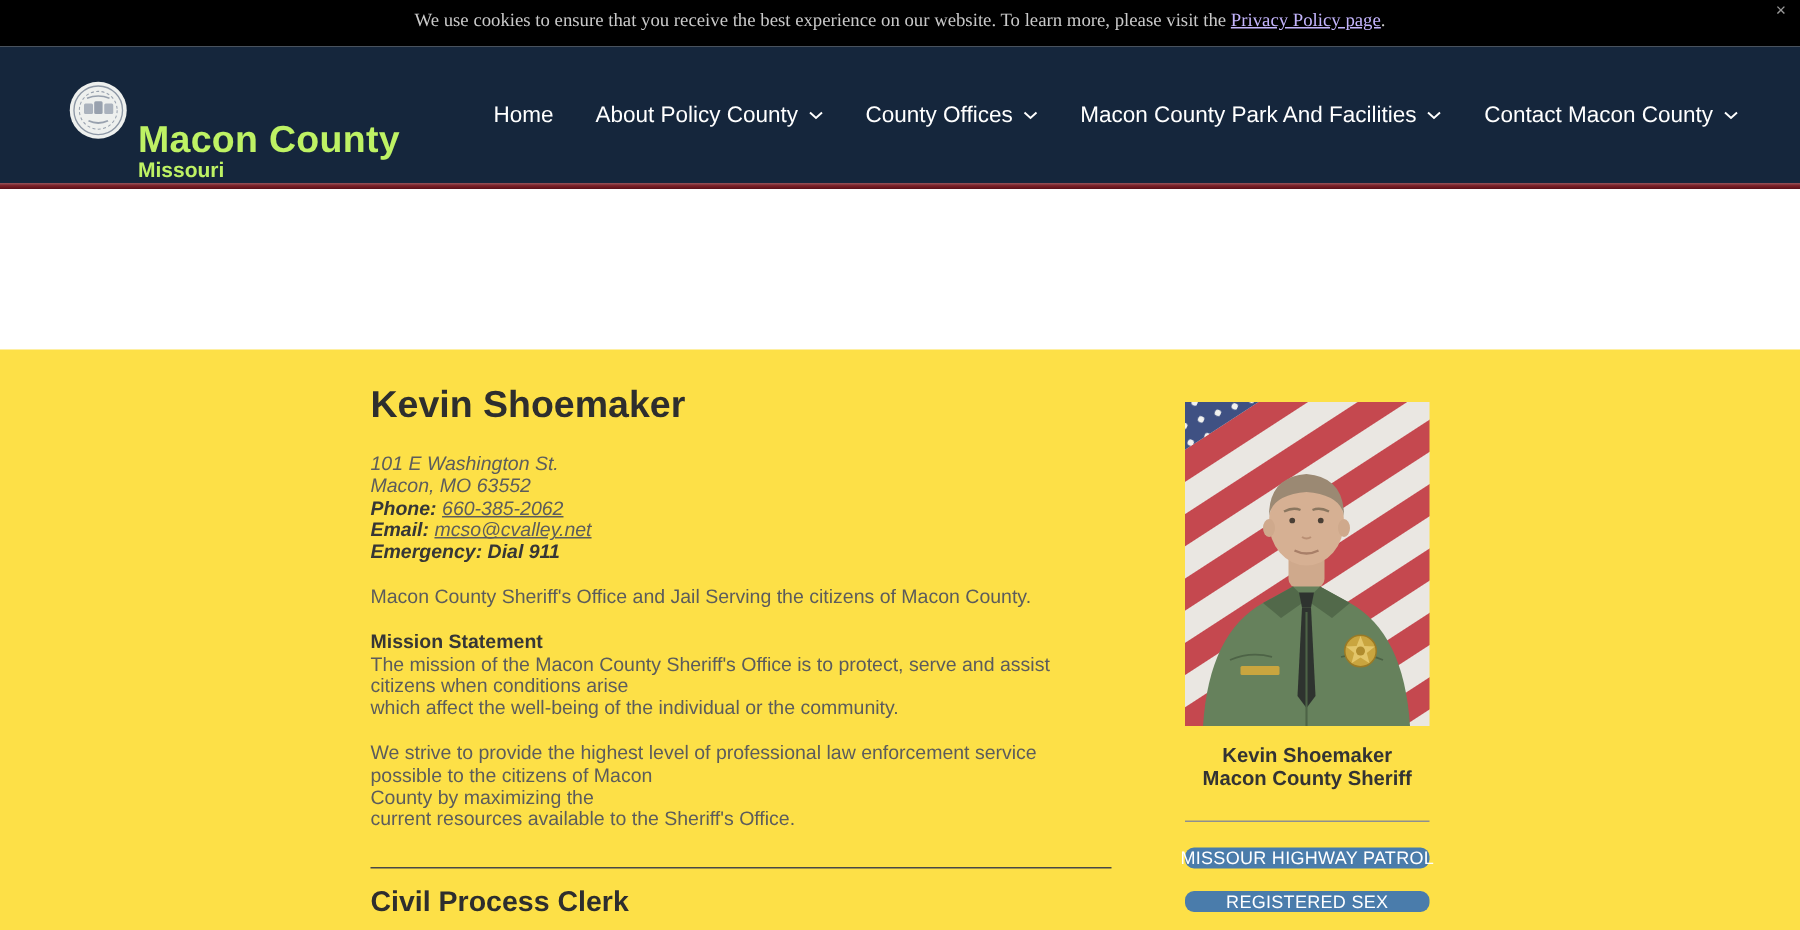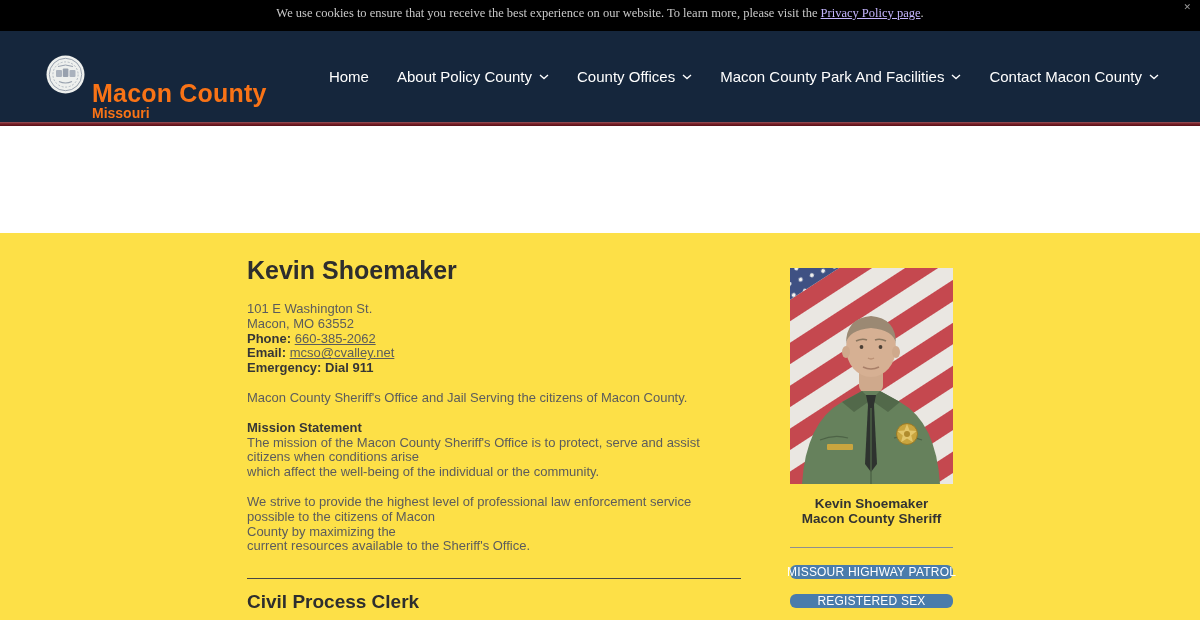--- a/index.html
+++ b/index.html
@@ -12,21 +12,21 @@
     background: #000; color: #c9c9c9; font-family: "Liberation Serif", serif;
     font-size: 12.5px; text-align: center; padding-top: 6px; }
   .cookie-bar a { color: #c4b5fd; text-decoration: underline; cursor: pointer; }
   .cookie-close { position: absolute; right: 9px; top: 2px; color: #9a9a9a;
     font-size: 9px; cursor: pointer; font-family: "Liberation Sans", sans-serif; }
 
   
   .header { position: absolute; left: 0; top: 31px; width: 1200px; height: 91px;
     background: #15263c; display: flex; align-items: center; }
   .brand { display: flex; align-items: center; margin-left: 46px; cursor: pointer; }
-  .brand-text { margin-left: 7px; color: #f97316; margin-top: 48px; }
+  .brand-text { margin-left: 7px; color: #bef264; margin-top: 48px; }
   .brand-name { font-size: 25px; font-weight: 700; letter-spacing: .2px; line-height: 1.05; }
   .brand-sub { font-size: 14px; font-weight: 700; line-height: 1.1; }
   .nav { position: absolute; right: 41px; top: 0; height: 91px; display: flex;
     align-items: center; gap: 28px; }
   .nav-item { color: #fff; font-size: 15px; text-decoration: none; cursor: pointer;
     display: flex; align-items: center; gap: 7px; white-space: nowrap; }
   .red-line { position: absolute; left: 0; top: 122px; width: 1200px; height: 4px;
     background: linear-gradient(180deg, #96555c 0%, #7a2027 45%, #571019 100%); }
 
   
@@ -43,21 +43,21 @@
   .page-title { position: absolute; left: 36px; top: 176px; font-size: 30px;
     font-weight: 700; color: #262626; letter-spacing: -.2px; }
 
   
   .content { position: absolute; left: 0; top: 233px; width: 1200px; height: 387px;
     background: #fde047; }
   .main-col { position: absolute; left: 247px; top: 0; width: 494px; color: #5c5c5c;
     font-size: 13px; line-height: 14.8px; }
   .main-col h2 { margin-top: 22px; font-size: 25px; line-height: 30px; font-weight: 700;
     color: #2e2e2e; }
-  .addr { margin-top: 17px; }
+  .addr { margin-top: 17px; font-style: italic; }
   .addr .b { font-weight: 700; color: #363636; }
   .addr a { color: #5c5c5c; text-decoration: underline; cursor: pointer; }
   .para { margin-top: 15px; white-space: pre-line; }
   .mission-h { margin-top: 15px; font-weight: 700; color: #363636; }
   .mission-p { white-space: pre-line; }
   .rule { margin-top: 24px; border: none; border-top: 1px solid #474747; width: 494px; }
   .main-col h3 { margin-top: 10px; font-size: 19px; line-height: 25px; font-weight: 700;
     color: #2e2e2e; }
 
   

